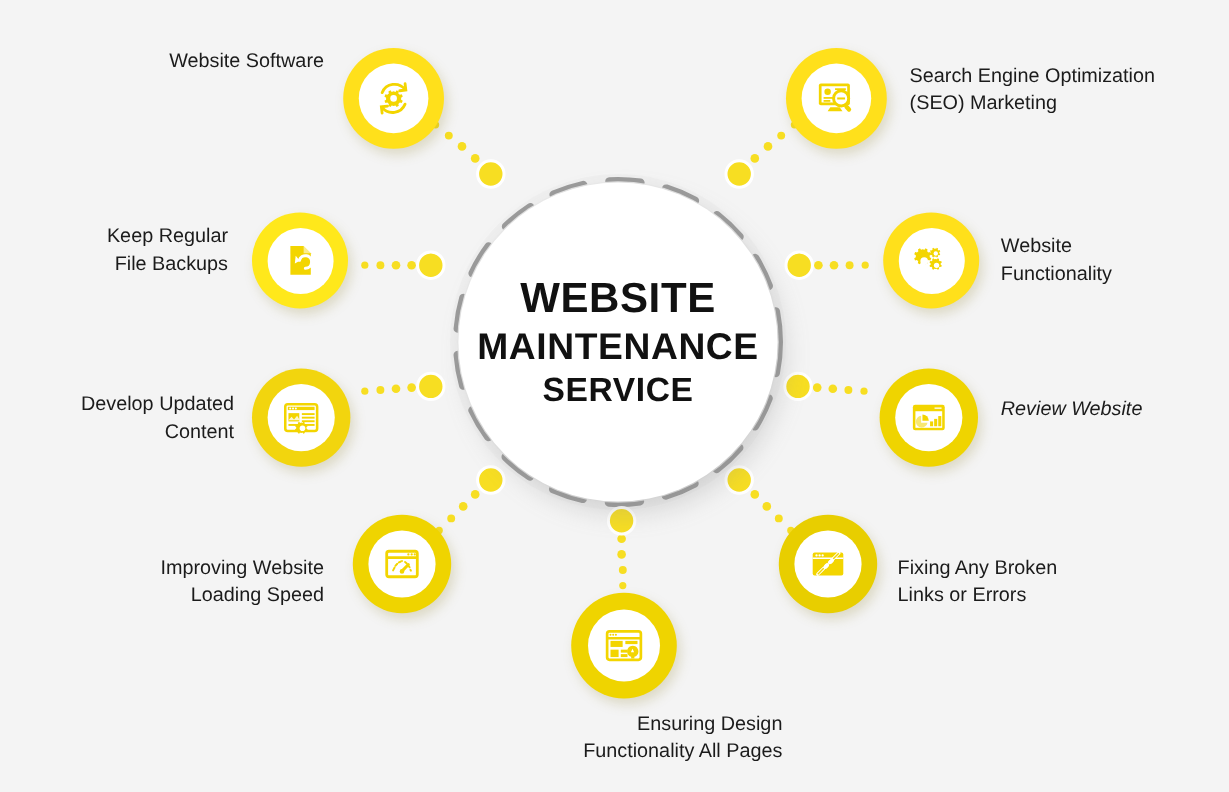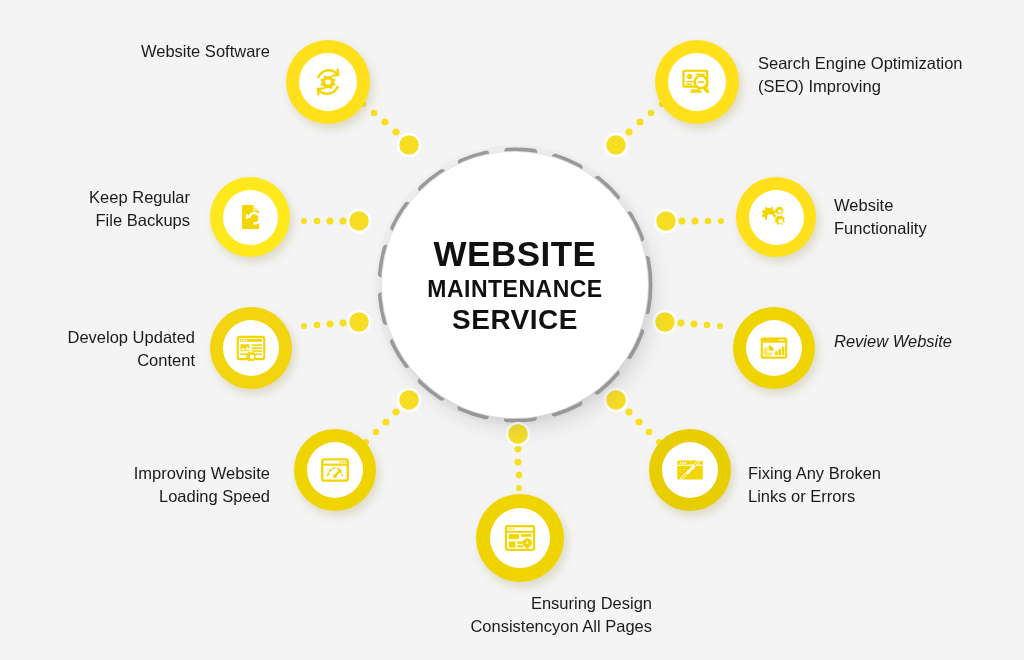--- a/index.html
+++ b/index.html
@@ -38,21 +38,21 @@
     text-align: center;
     z-index: 6;
   }
   .hub-line {
     color: #111111;
     font-weight: bold;
     letter-spacing: 0.5px;
     line-height: 1.22;
   }
   .hub-line.l1 { font-size: 35px; }
-  .hub-line.l2 { font-size: 23px; }
+  .hub-line.l2 { font-size: 31px; }
   .hub-line.l3 { font-size: 28px; }
 
   
   .ring-svg {
     position: absolute;
     left: 0; top: 0;
     width: 1024px;
     height: 660px;
     z-index: 3;
   }
@@ -200,21 +200,21 @@
           <rect x="15" y="8.5" width="8" height="1.3" fill="#F3D500"></rect>
           <path d="M11.5 22.5h7l2 3h-11z" fill="#F3D500"></path>
           <circle cx="19.5" cy="16" r="5.6" fill="#ffffff" stroke="#F3D500" stroke-width="2.2"></circle>
           <rect x="16.6" y="15.3" width="5.8" height="1.5" fill="#F3D500"></rect>
           <rect x="22.8" y="20.2" width="3.2" height="6" rx="1.6" fill="#F3D500" transform="rotate(-42 24.4 23.2)"></rect>
         </svg>
       </div>
     </div>
     <div class="node-label right" style="left:758px; top:52px; width:260px;">
       <div>Search Engine Optimization</div>
-      <div>(SEO) Improving</div>
+      <div>(SEO) Marketing</div>
     </div>
   </div>
 
   <div class="node">
     <div class="node-circle" style="left:210px; top:177px; width:80px; height:80px; background:#FFE81B;">
       <div class="node-inner" style="width:55px;height:55px;">
         <svg width="32" height="32" viewBox="0 0 32 32">
           <path d="M8 4h11l6 6v18H8z" fill="#F3D500"></path>
           <path d="M19 4l6 6h-6z" fill="#ffffff" opacity="0.55"></path>
           <path d="M20.5 22.5a5.2 5.2 0 1 0-5-6.6" fill="none" stroke="#ffffff" stroke-width="2.6" stroke-linecap="round"></path>
@@ -374,17 +374,17 @@
           <rect x="6" y="19" width="6" height="5.5" fill="#F3D500"></rect>
           <rect x="13.6" y="19" width="5" height="2.2" fill="#F3D500"></rect>
           <rect x="13.6" y="22.3" width="5" height="2.2" fill="#F3D500"></rect>
           <path d="M22.5 16.2c2.6 0 4.2 2.2 4.2 4.3 0 1.9-1.4 3.4-3 3.8v1.3h-2.4v-1.3c-1.6-.4-3-1.9-3-3.8 0-2.1 1.6-4.3 4.2-4.3z" fill="#F3D500"></path>
           <path d="M22.3 18.4l1.2 2.6h-2.4z" fill="#ffffff"></path>
         </svg>
       </div>
     </div>
     <div class="node-label center" style="left:390px; top:592px; width:262px;text-align:right;">
       <div>Ensuring Design</div>
-      <div>Consistencyon All Pages</div>
+      <div>Functionality All Pages</div>
     </div>
   </div>
 
 </div>
 
 </body></html>

